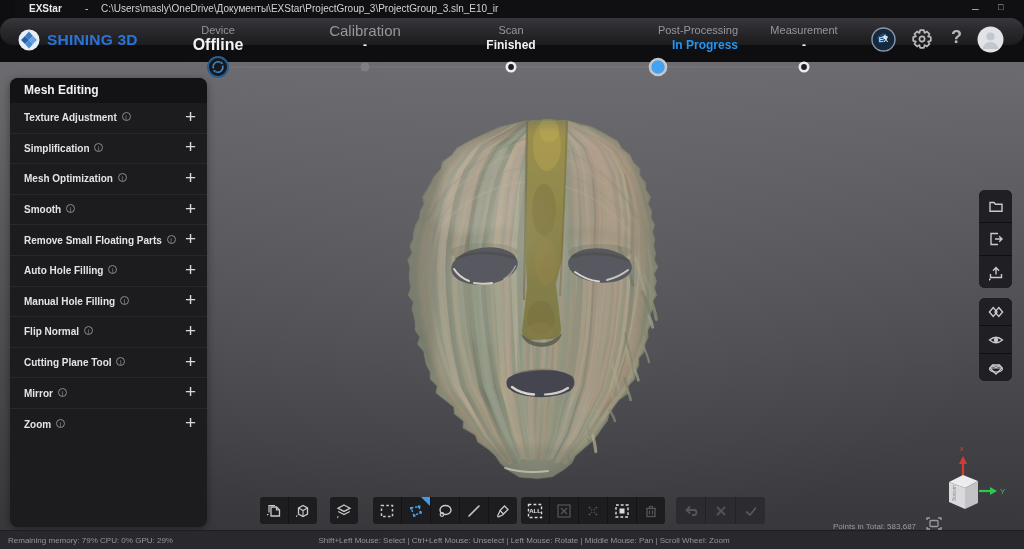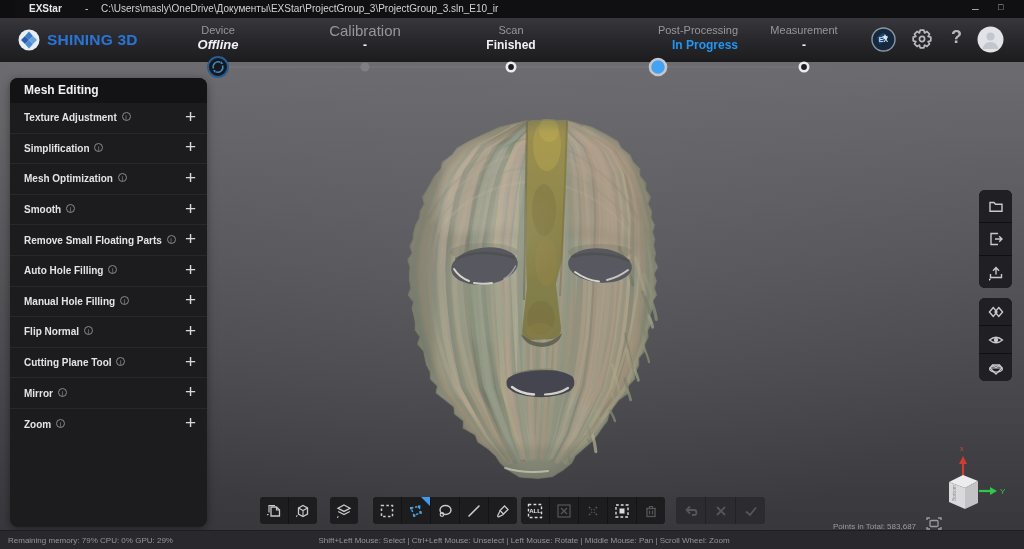--- a/index.html
+++ b/index.html
@@ -1,17 +1,17 @@
 <!DOCTYPE html>
 <html><head><meta charset="utf-8"><style>
 * { margin:0; padding:0; box-sizing:border-box; }
 body { width:1024px; height:549px; overflow:hidden; font-family:"Liberation Sans",sans-serif; background:#0e0e10; }
 #stage { position:relative; width:1024px; height:549px; }
 #titlebar { position:absolute; left:15px; top:0; width:1024px; height:18px; background:#101012; color:#d2d2d4; font-size:10px;padding-left:32px; }
-#header { position:absolute; left:0; top:18px; width:1024px; height:44px; background:linear-gradient(180deg,#38383c 0%,#2b2b2f 40%,#1c1c1f 100%); }
+#header { position:absolute; left:0; top:18px; width:1024px; height:27px; background:linear-gradient(180deg,#38383c 0%,#2b2b2f 40%,#1c1c1f 100%);border-radius:17px; }
 #viewport { position:absolute; left:0; top:62px; width:1024px; height:468px;
   background:
    radial-gradient(ellipse 700px 420px at 52% 42%, rgba(120,120,126,0.22), rgba(0,0,0,0) 70%),
    linear-gradient(180deg,#6c6c70 0%, #616165 22%, #555559 45%, #48484d 68%, #3d3d42 88%, #38383c 100%);
 }
 #footer { position:absolute; left:0; top:530px; width:1024px; height:19px; background:#29292d; border-top:1px solid #1e1e21; color:#95959a; font-size:8px; }
 #panel { position:absolute; left:10px; top:78px; width:197px; height:449px; background:#1c1c1f; border-radius:8px; box-shadow:0 2px 8px rgba(0,0,0,0.4); }
 #panelhead { height:25px; background:#131316; border-radius:8px 8px 0 0; color:#f0f0f2; font-weight:bold; font-size:12px; line-height:25px; padding-left:14px; }
 .prow { height:30.6px; display:flex; align-items:center; justify-content:space-between; padding:0 11px 0 14px; border-bottom:1px solid #28282c; }
 .prow:last-child { border-bottom:none; }
@@ -39,21 +39,21 @@
           <path d="M11,2.5 L15,7 L11,11 L7,7 Z"></path>
           <path d="M11,11 L15,7 L19,11 L15,15 Z" fill="#6aa2dc"></path>
           <path d="M11,11 L7,7 L3,11 L7,15 Z" fill="#2a5ca8"></path>
           <path d="M11,11 L15,15 L11,19.5 L7,15 Z" fill="#4a8cd4"></path>
         </g>
   </svg>
   <div style="position:absolute;left:47px;top:13px;font-size:15.5px;font-weight:bold;color:#2a74d8;letter-spacing:0.2px;">SHINING 3D</div>
   <div style="position:absolute;left:0;top:5px;width:1024px;height:32px;">
         <div style="position:absolute;left:138px;top:0;width:160px;text-align:center;">
 <div style="font-size:11px;color:#97979b;line-height:13px;padding-top:1px;">Device</div>
-<div style="font-size:13px;font-weight:bold;color:#f2f2f4;line-height:16px;font-style:italic;">Offline</div>
+<div style="font-size:16px;font-weight:bold;color:#f2f2f4;line-height:16px;">Offline</div>
         </div>
         <div style="position:absolute;left:285px;top:0;width:160px;text-align:center;">
 <div style="font-size:15px;color:#97979b;line-height:13px;padding-top:1px;">Calibration</div>
 <div style="font-size:12px;font-weight:bold;color:#f2f2f4;line-height:16px;">-</div>
         </div>
         <div style="position:absolute;left:431px;top:0;width:160px;text-align:center;">
 <div style="font-size:11px;color:#97979b;line-height:13px;padding-top:1px;">Scan</div>
 <div style="font-size:12px;font-weight:bold;color:#f2f2f4;line-height:16px;">Finished</div>
         </div>
         <div style="position:absolute;left:578px;top:0;width:160px;text-align:right;">

